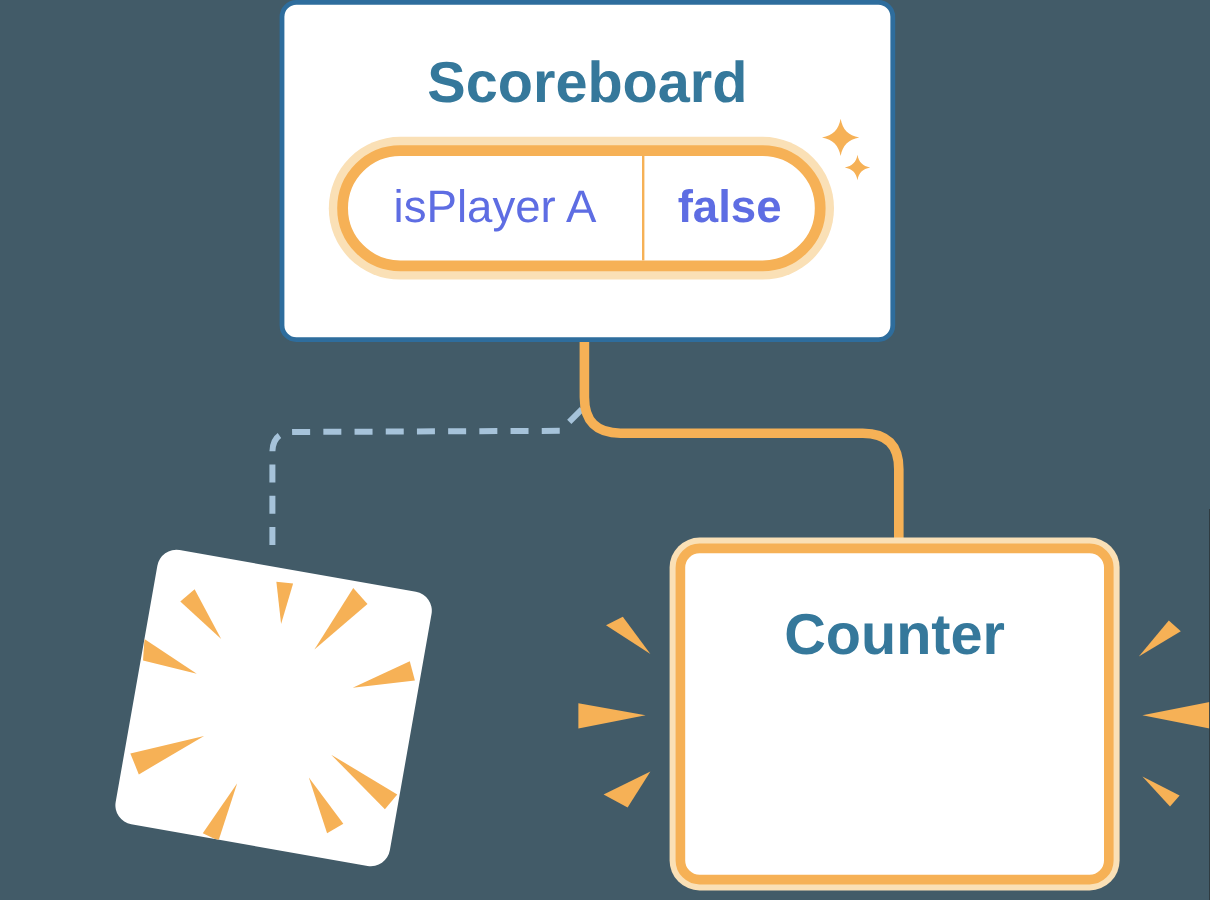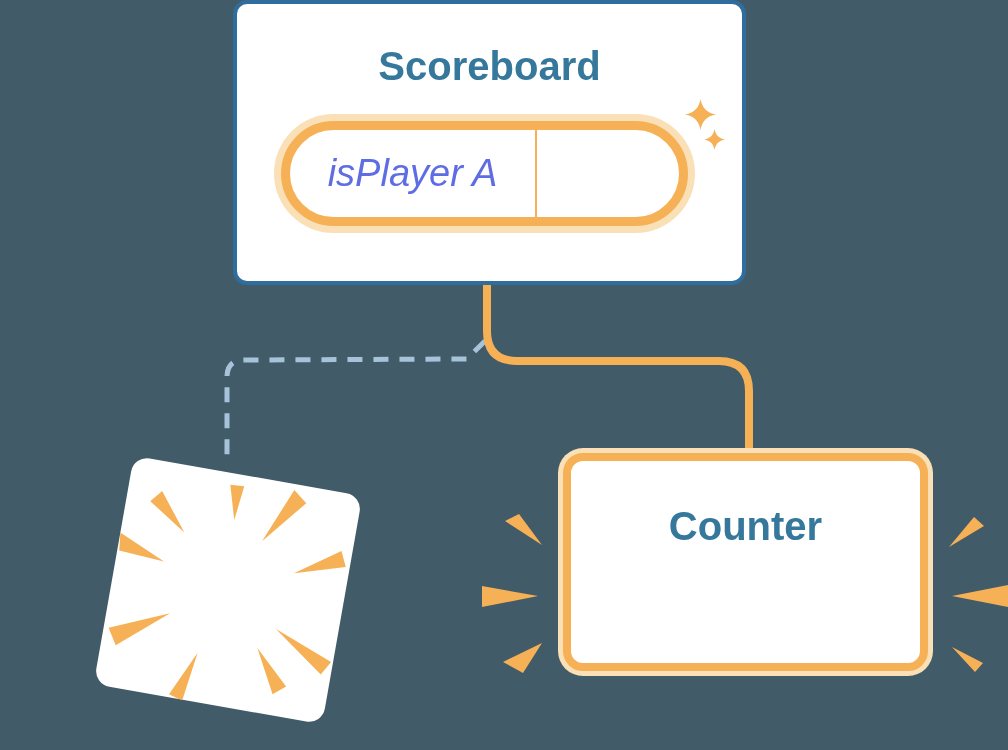--- a/index.html
+++ b/index.html
@@ -18,43 +18,43 @@
   .layer-decor{z-index:5;}
 
   .card{position:absolute;background:var(--white);box-sizing:border-box;z-index:3;}
 
   
   .scoreboard{
     left:233px;top:0px;width:513px;height:285px;
     border:4px solid var(--blueBorder);border-radius:14px;
   }
   .card-title{
-    text-align:center;font-size:40px;font-weight:600;line-height:1.1;
+    text-align:center;font-size:48px;font-weight:600;line-height:1.1;
     color:var(--blueTitle);
   }
   .scoreboard .card-title{margin-top:40px;}
 
   .pill{
-    position:absolute;display:flex;box-sizing:border-box;background:var(--white);font-style:italic;
+    position:absolute;display:flex;box-sizing:border-box;background:var(--white);
   }
   .pill-cell{
     display:flex;align-items:center;justify-content:center;
     font-size:38px;color:var(--purple);white-space:nowrap;
   }
   .pill-active{
     left:44px;top:117px;width:407px;height:105px;
     border:9px solid var(--orange);border-radius:60px;
     box-shadow:0 0 0 7px var(--orangeGlow);
   }
   .pill-active .pill-key{flex:0 0 245px;border-right:2px solid var(--orange);}
   .pill-active .pill-val{flex:1;font-weight:700;}
 
   
   .counter{
-    left:563px;top:453px;width:365px;height:218px;
+    left:563px;top:453px;width:365px;height:284px;
     border:8px solid var(--orange);border-radius:20px;
     box-shadow:0 0 0 5px var(--orangeGlow);
   }
   .counter .card-title{margin-top:43px;}
   .pill-plain{
     left:39px;top:122px;width:267px;height:100px;
     border:2px solid var(--purple);border-radius:52px;
   }
   .pill-plain .pill-key{flex:0 0 172px;border-right:2px solid var(--purple);}
   .pill-plain .pill-val{flex:1;}
@@ -78,20 +78,21 @@
 
   <svg class="layer-connectors" width="1008" height="750" viewBox="0 0 1008 750">
     <path class="dashed-stroke" d="M485 341 L467 359 L244 360 Q227 360 227 377 L227 464"></path>
     <path class="solid-stroke" d="M487 281 L487 331 Q487 361 517 361 L719 361 Q749 361 749 391 L749 458"></path>
   </svg>
 
   <div class="card scoreboard">
     <div class="card-title">Scoreboard</div>
     <div class="pill pill-active">
       <div class="pill-cell pill-key">isPlayer A</div>
+      <div class="pill-cell pill-val">false</div>
     </div>
   </div>
 
   <div class="card counter">
     <div class="card-title">Counter</div>
   </div>
 
   <div class="tilted-card">
     <svg width="232" height="232" viewBox="0 0 232 232">
       <polygon class="orange-fill" points="110,46 100,12 114,11"></polygon>

